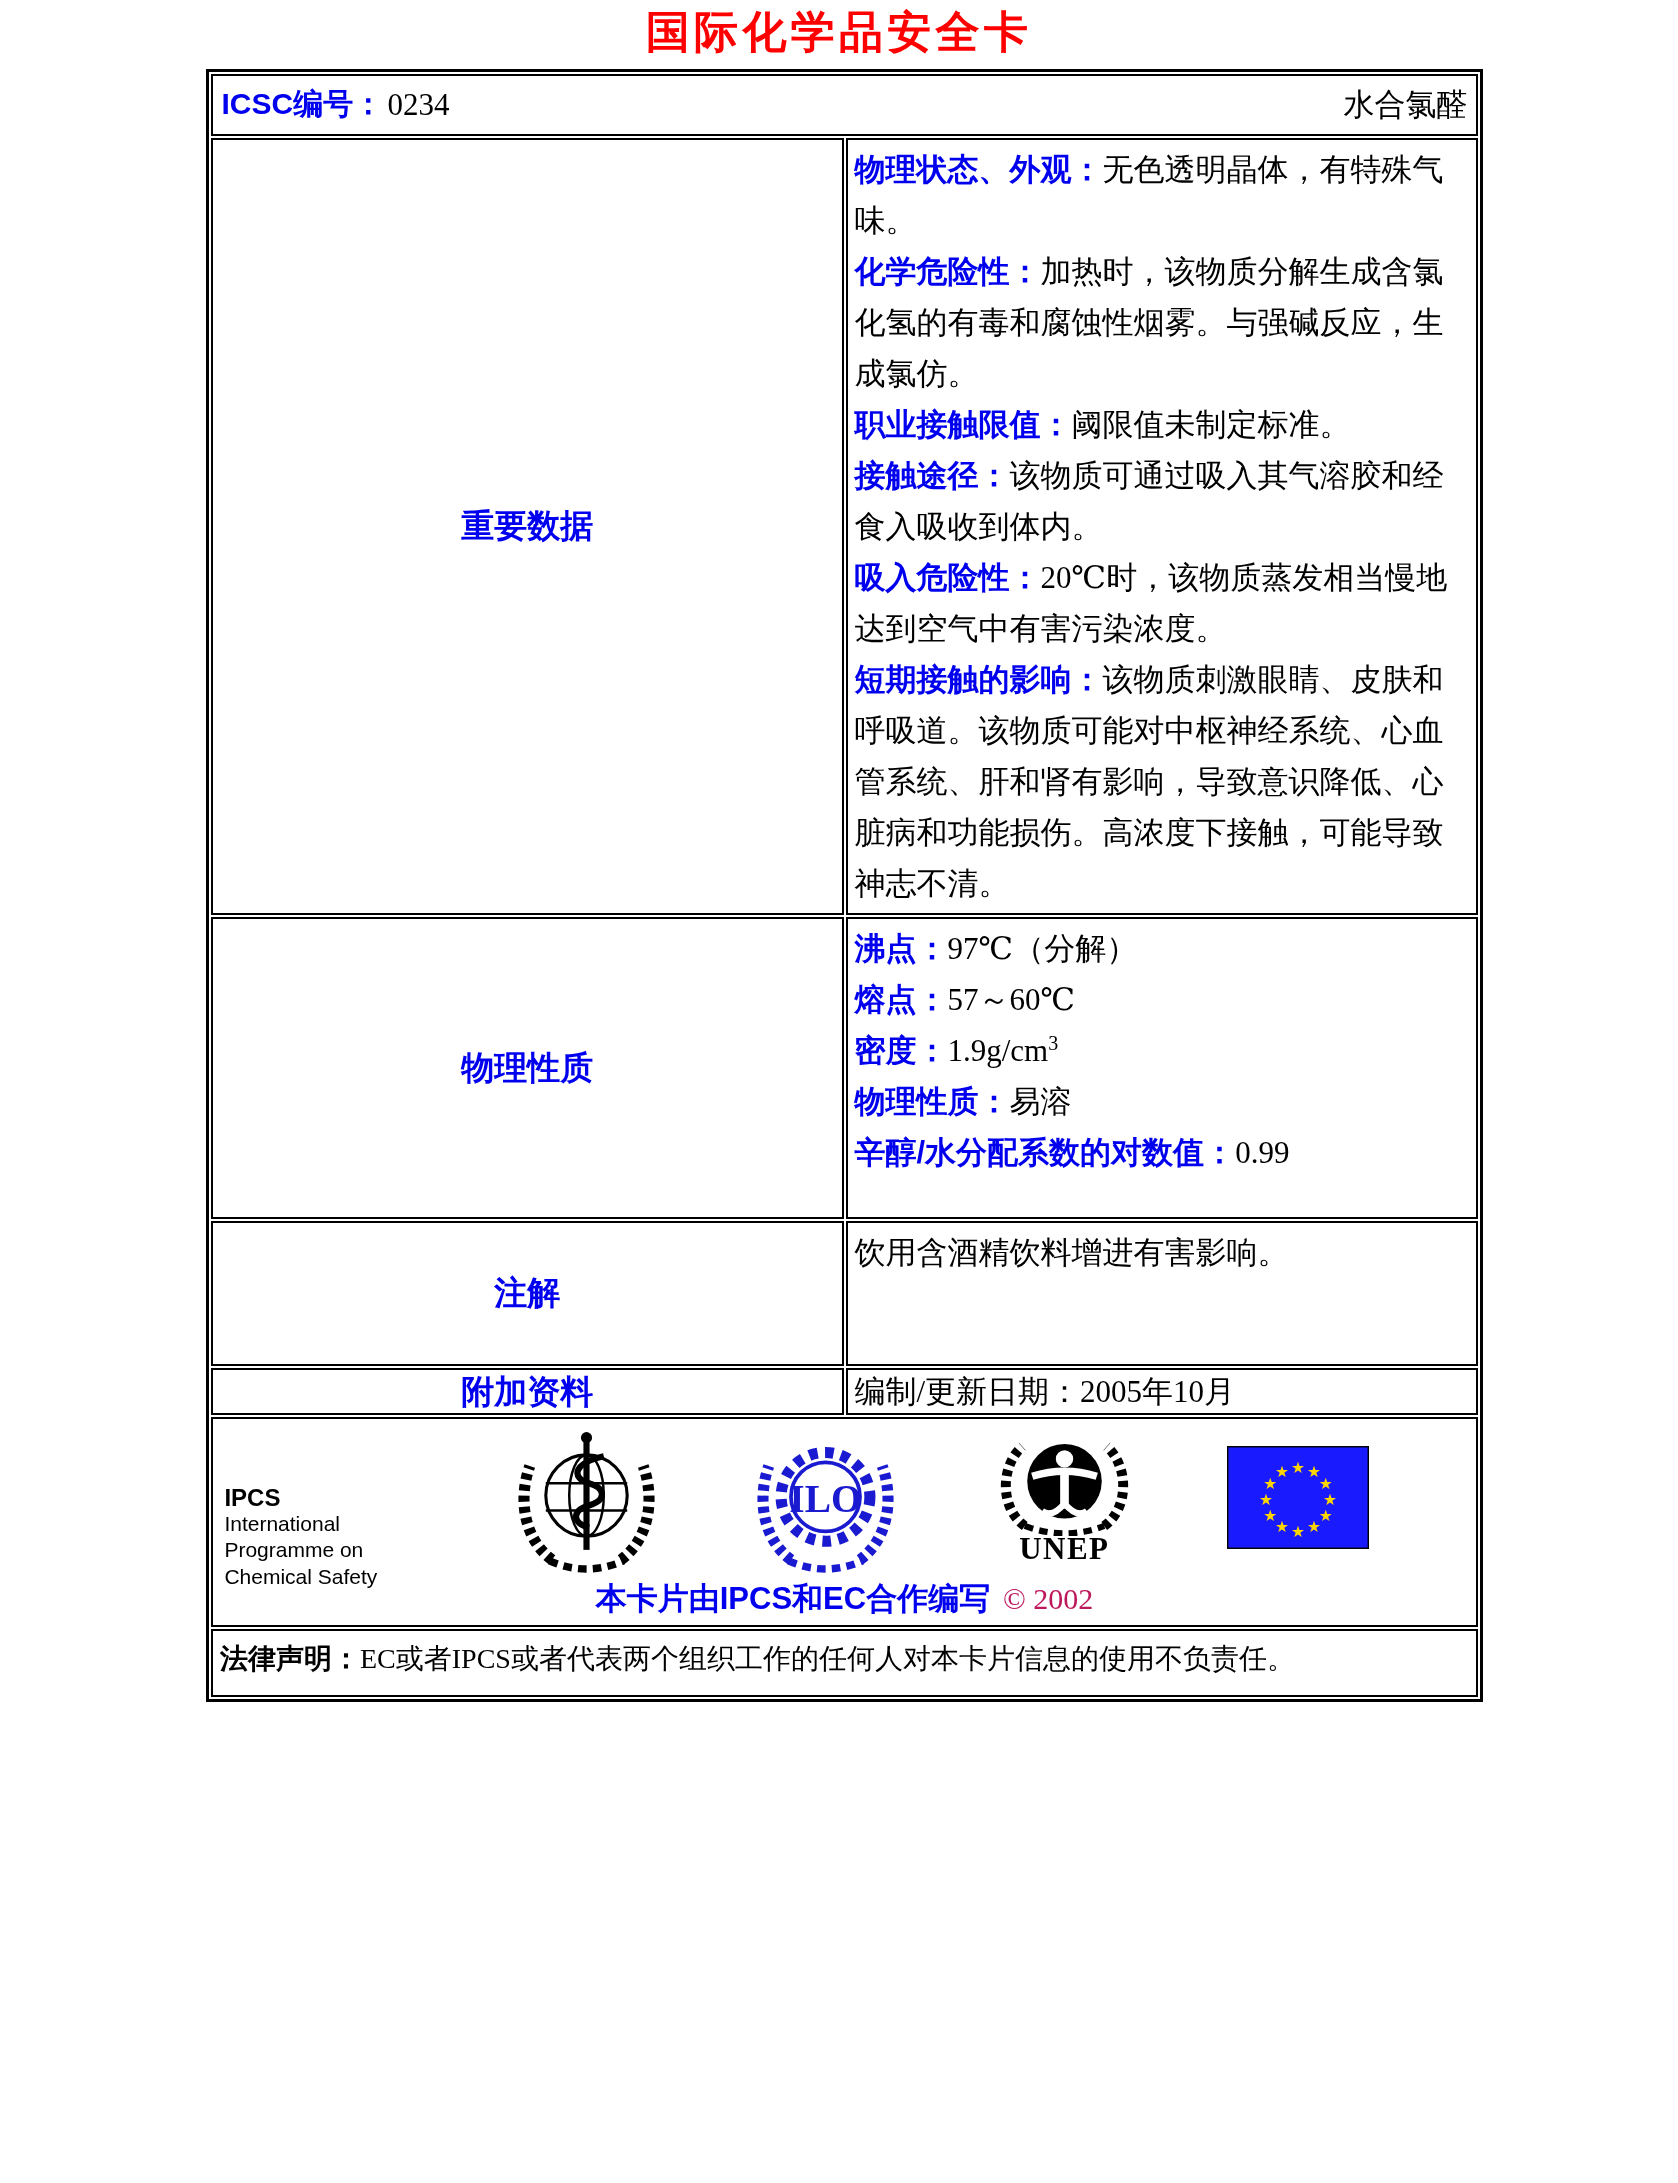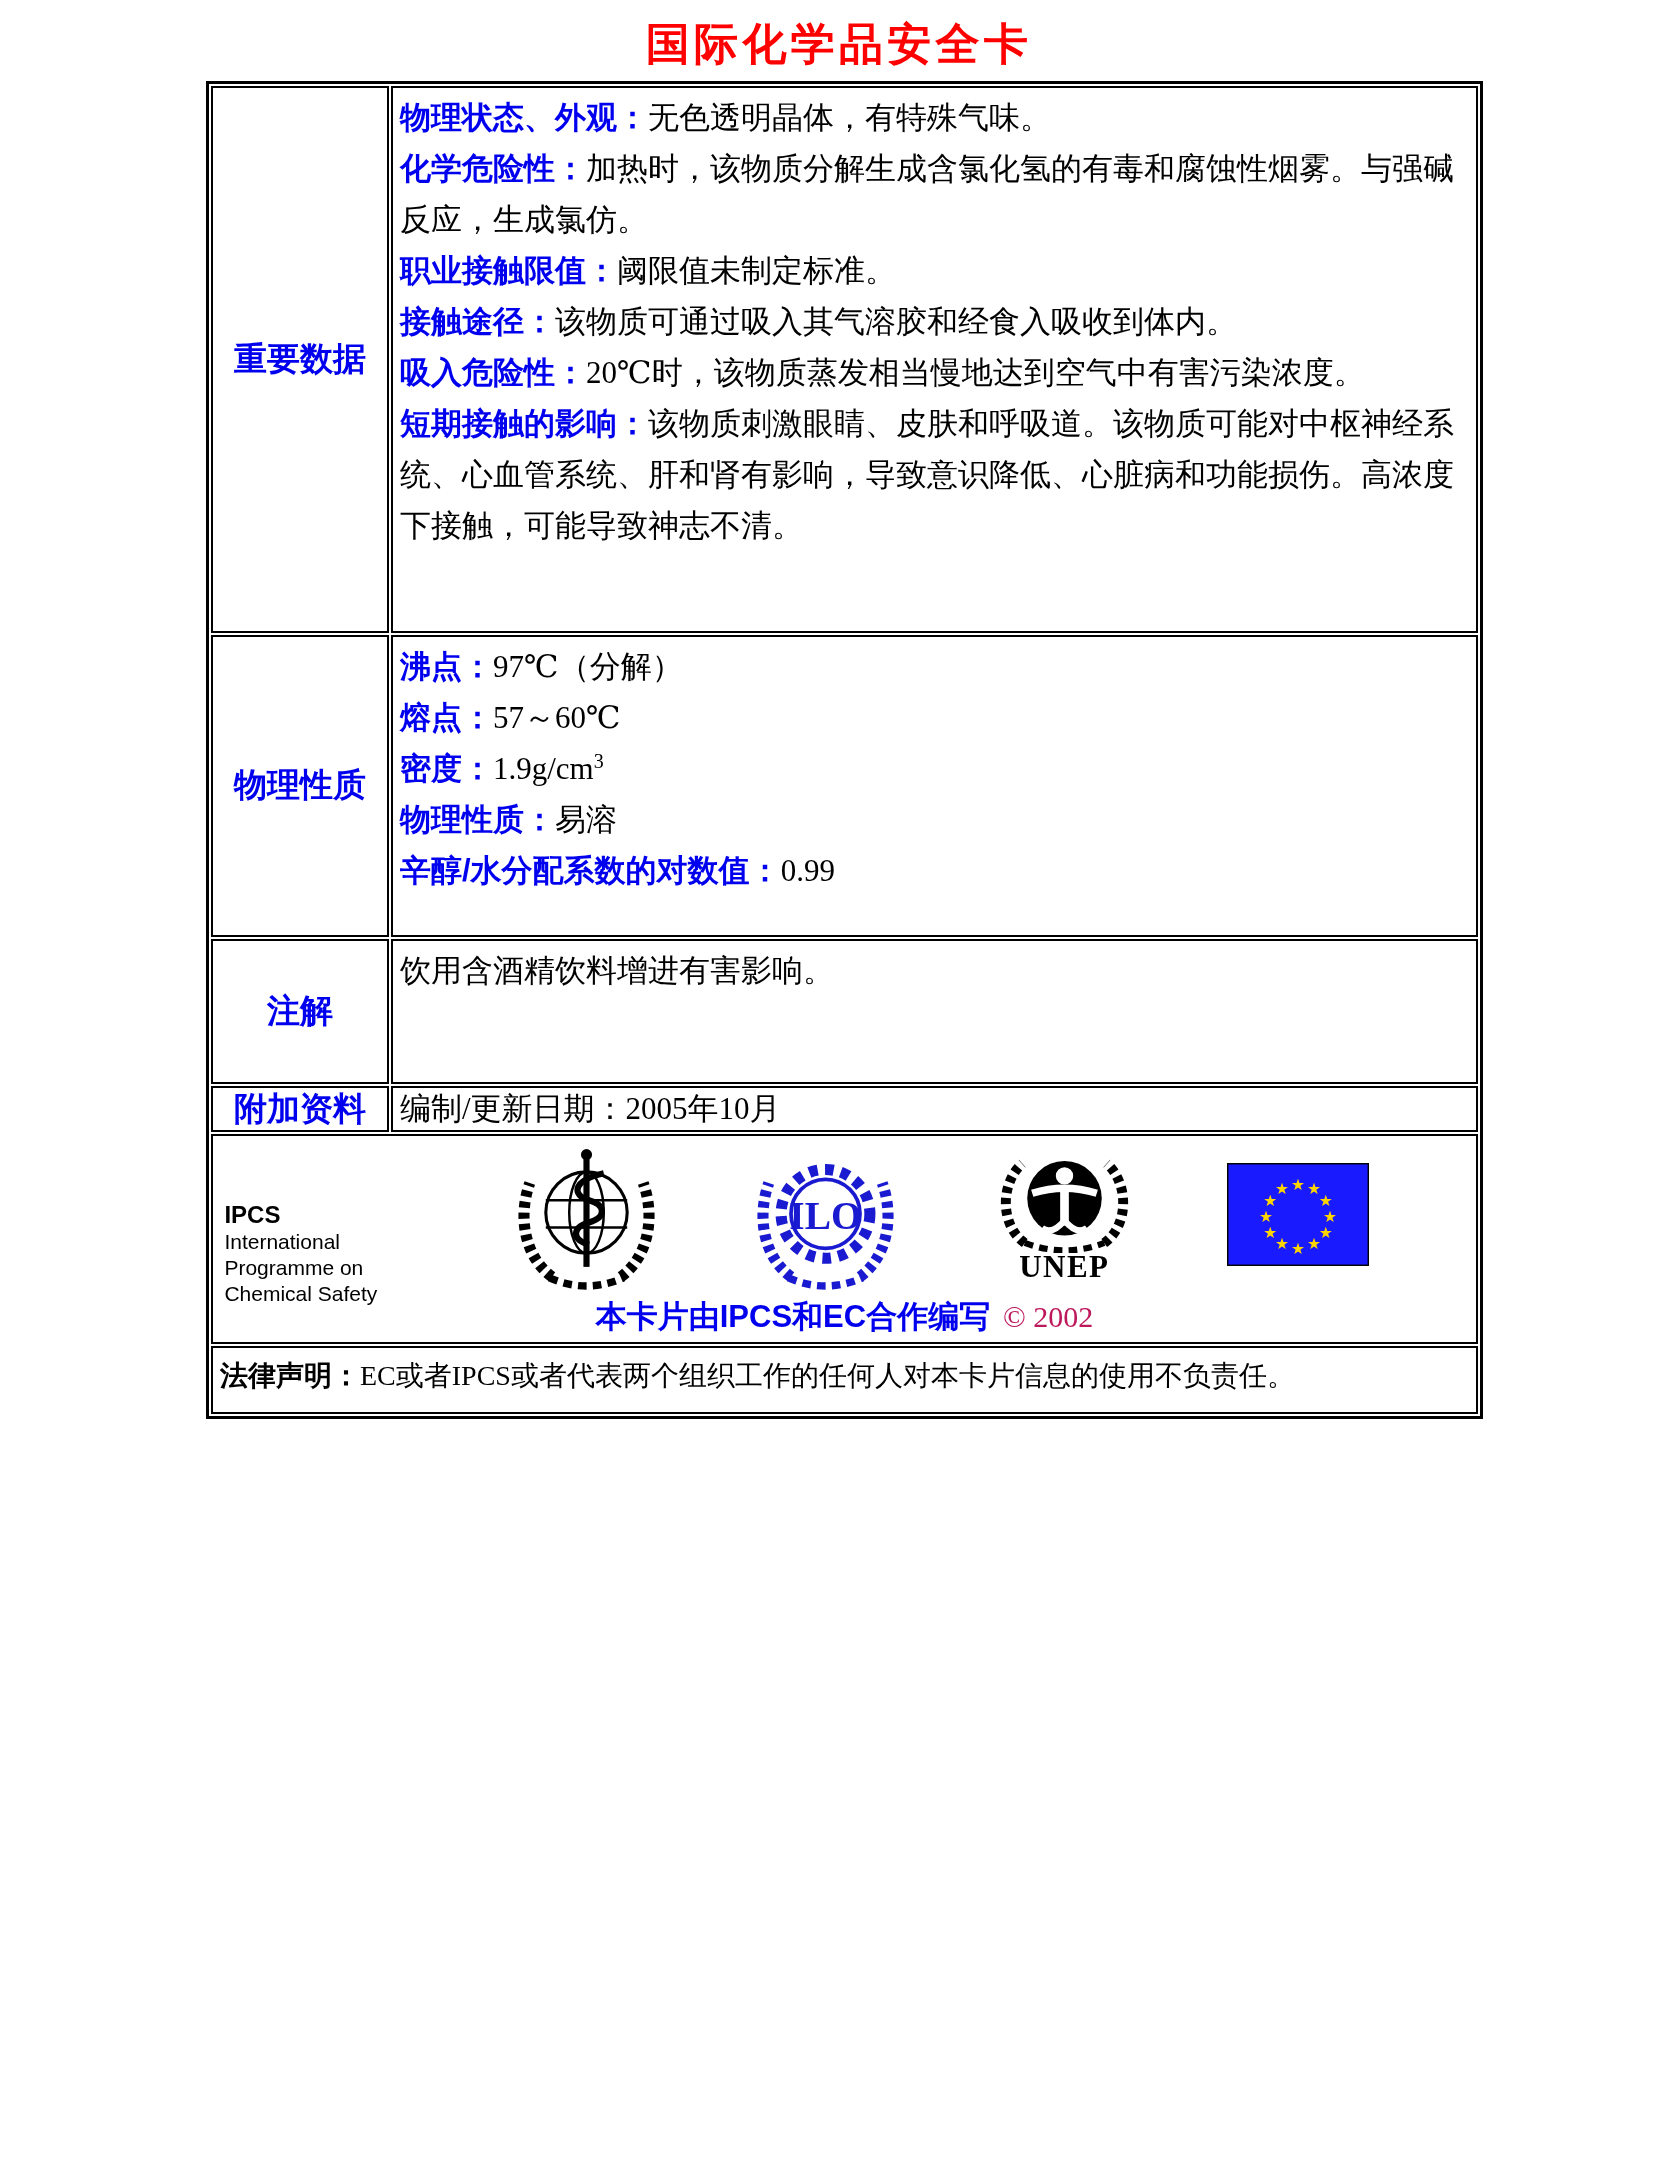--- a/index.html
+++ b/index.html
@@ -1,21 +1,21 @@
 <!DOCTYPE html>
 <html style="font-size:11.4px"><head>
 <meta charset="utf-8">
 <style>
   html,body{margin:0;padding:0;}
   body{
     width:1678px;height:2183px;background:#ffffff;
     font-family:"Liberation Serif","DejaVu Serif",serif;
     color:#000;
   }
-  .page{width:1678px;height:2183px;position:relative;padding-top:20px;box-sizing:border-box;}
+  .page{width:1678px;height:2183px;position:relative;padding-top:8px;box-sizing:border-box;}
   .doc-title{
     width:1277px;margin:0 auto 10px auto;text-align:center;
     font-size:44px;font-weight:900;color:#ff0000;
     letter-spacing:4.3px;line-height:1.15;
     font-family:"Liberation Serif","DejaVu Serif",serif;
   }
   table.card{
     width:1277px;margin:0 0 0 206px;
     border:3.6px solid #000;
     border-collapse:separate;border-spacing:2.8px;
@@ -84,20 +84,30 @@
 </head>
 <body>
 
 <div class="page">
 
   <div class="doc-title">国际化学品安全卡</div>
 
   <table class="card">
 
     <tbody>
+        <tr>
+      <td class="hdr-cell" colspan="2">
+        <div class="hdr-flex">
+          <span class="blue-key hdr-icsc-label">ICSC编号：</span>
+          <span class="hdr-icsc-num">0234</span>
+          <span class="hdr-spacer"></span>
+          <span class="hdr-name">水合氯醛</span>
+        </div>
+      </td>
+    </tr>
 
     <tr>
       <td class="label-cell h-important">重要数据</td>
       <td class="content-cell h-important">
         <div class="data-line"><span class="blue-key">物理状态、外观：</span><span class="val">无色透明晶体，有特殊气味。</span></div>
         <div class="data-line"><span class="blue-key">化学危险性：</span><span class="val">加热时，该物质分解生成含氯化氢的有毒和腐蚀性烟雾。与强碱反应，生成氯仿。</span></div>
         <div class="data-line"><span class="blue-key">职业接触限值：</span><span class="val">阈限值未制定标准。</span></div>
         <div class="data-line"><span class="blue-key">接触途径：</span><span class="val">该物质可通过吸入其气溶胶和经食入吸收到体内。</span></div>
         <div class="data-line"><span class="blue-key">吸入危险性：</span><span class="val">20℃时，该物质蒸发相当慢地达到空气中有害污染浓度。</span></div>
         <div class="data-line"><span class="blue-key">短期接触的影响：</span><span class="val">该物质刺激眼睛、皮肤和呼吸道。该物质可能对中枢神经系统、心血管系统、肝和肾有影响，导致意识降低、心脏病和功能损伤。高浓度下接触，可能导致神志不清。</span></div>

